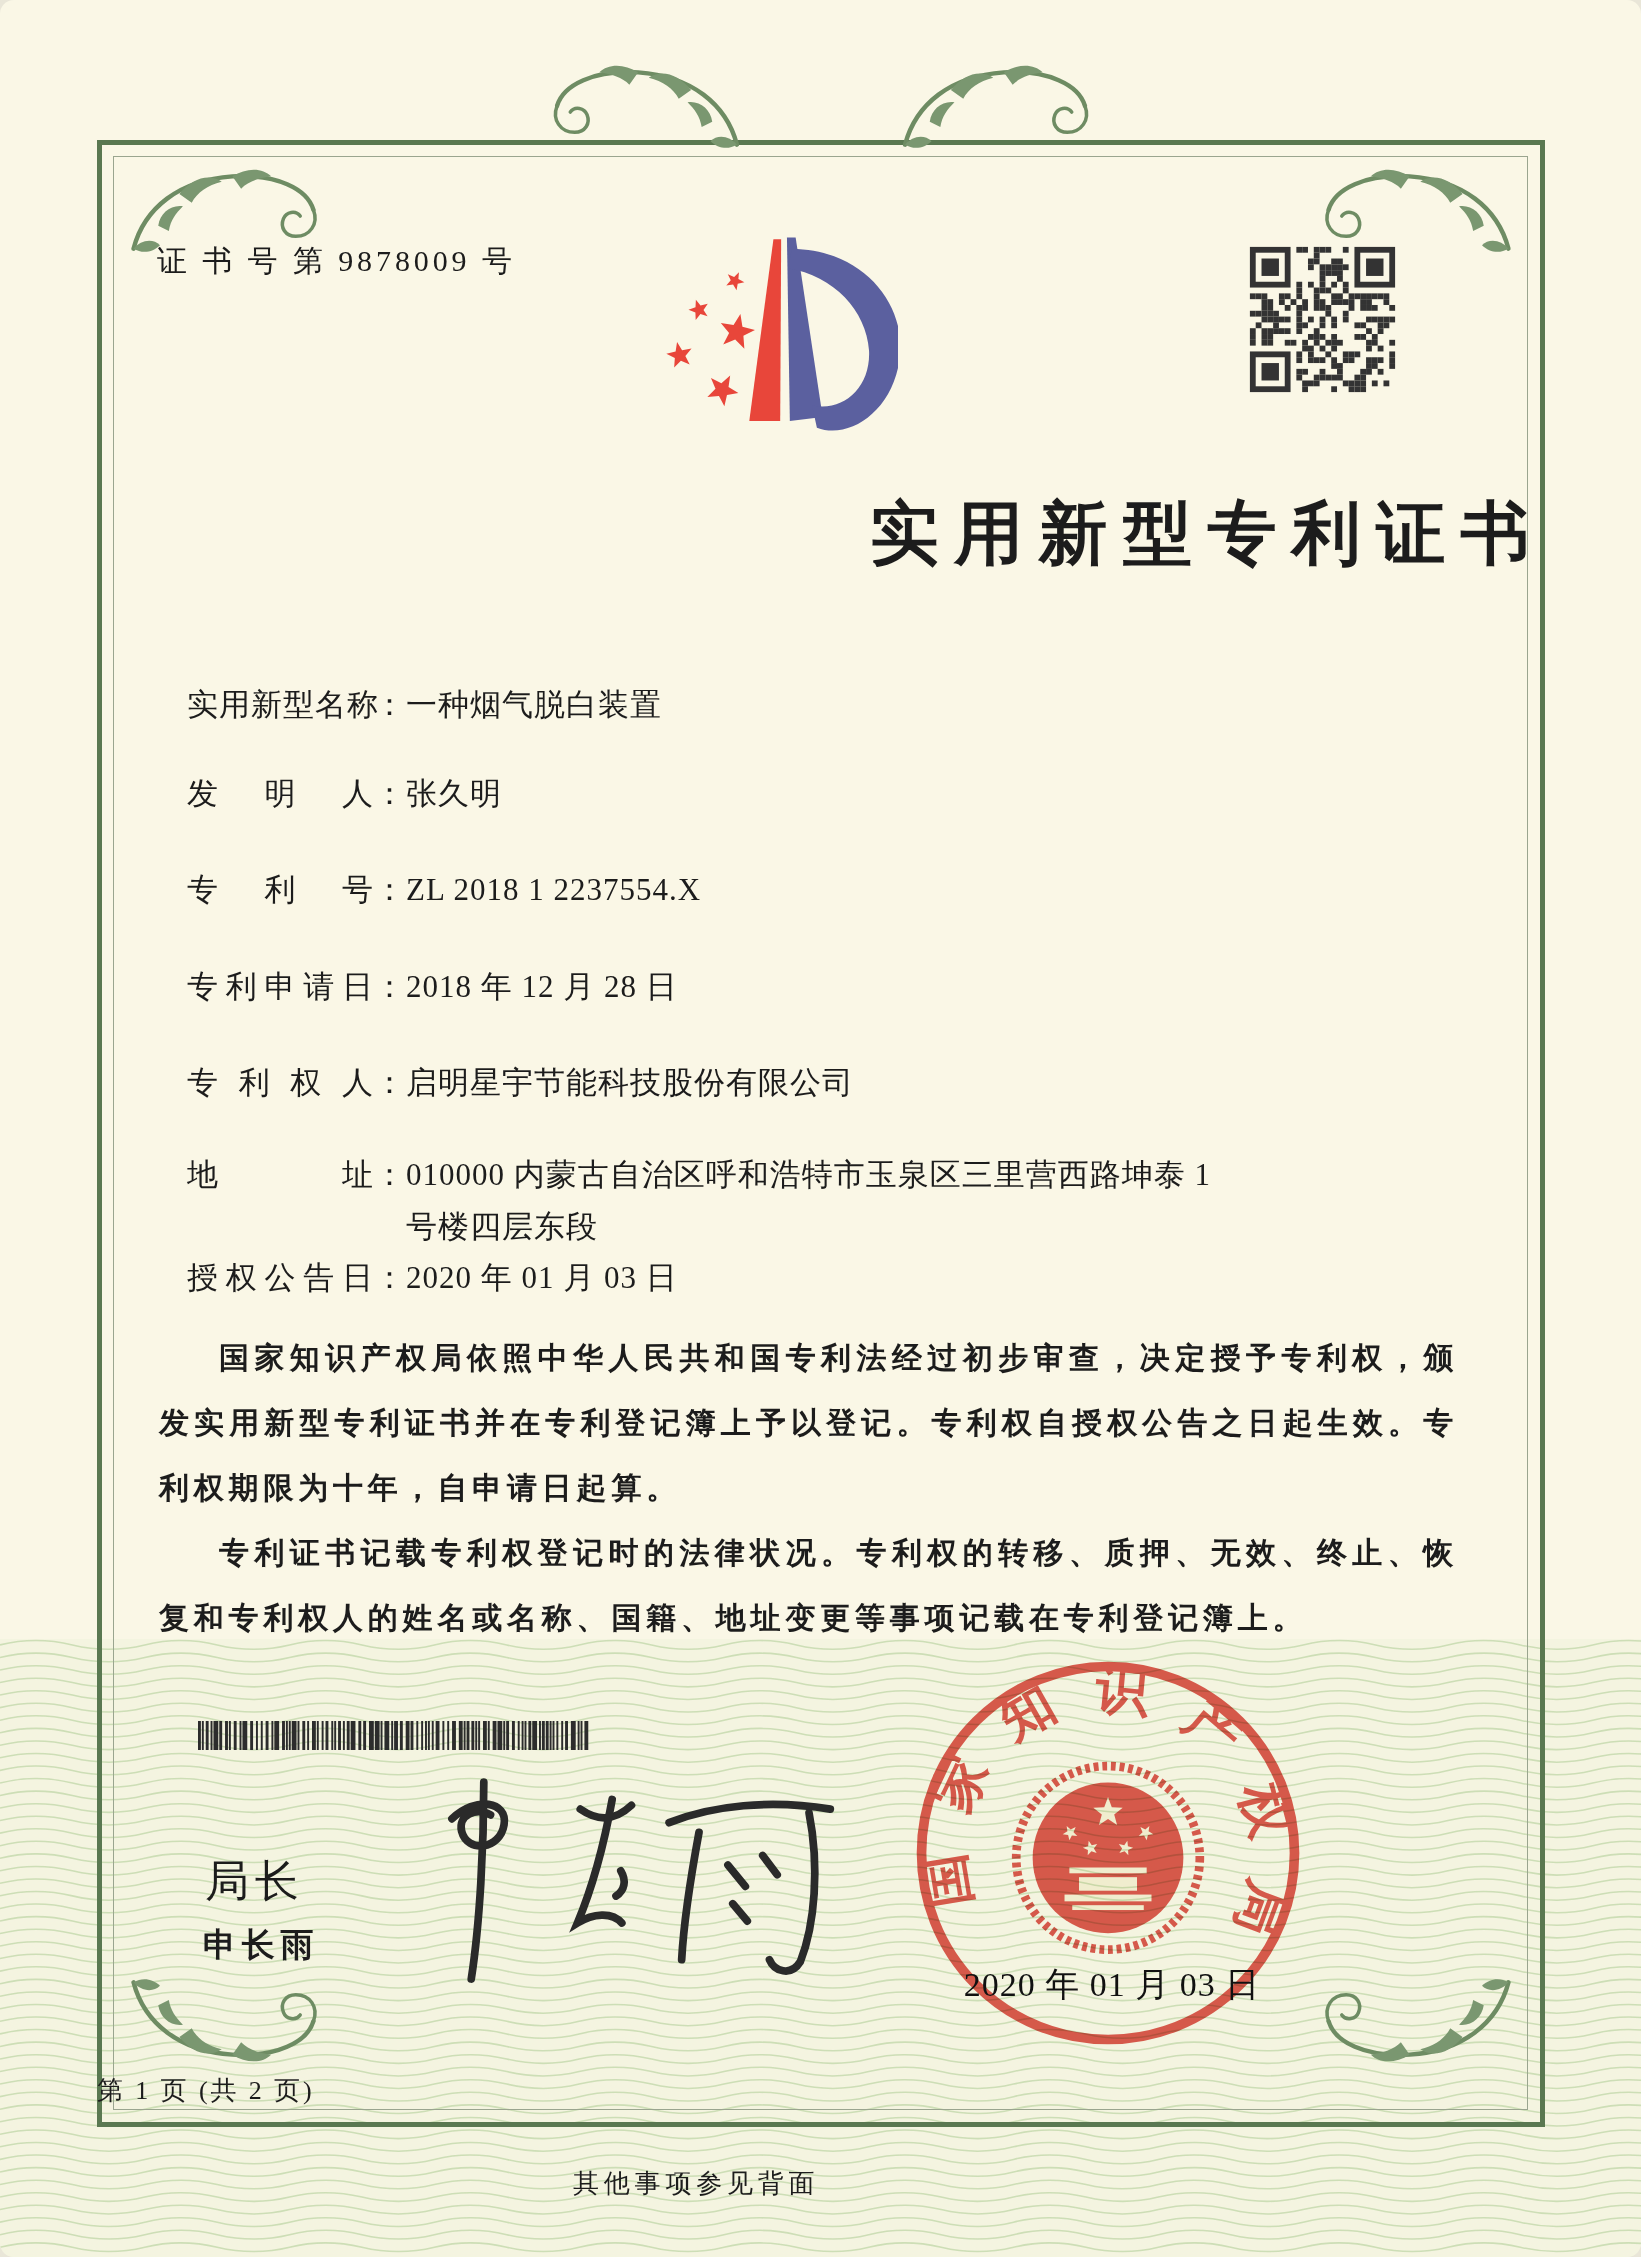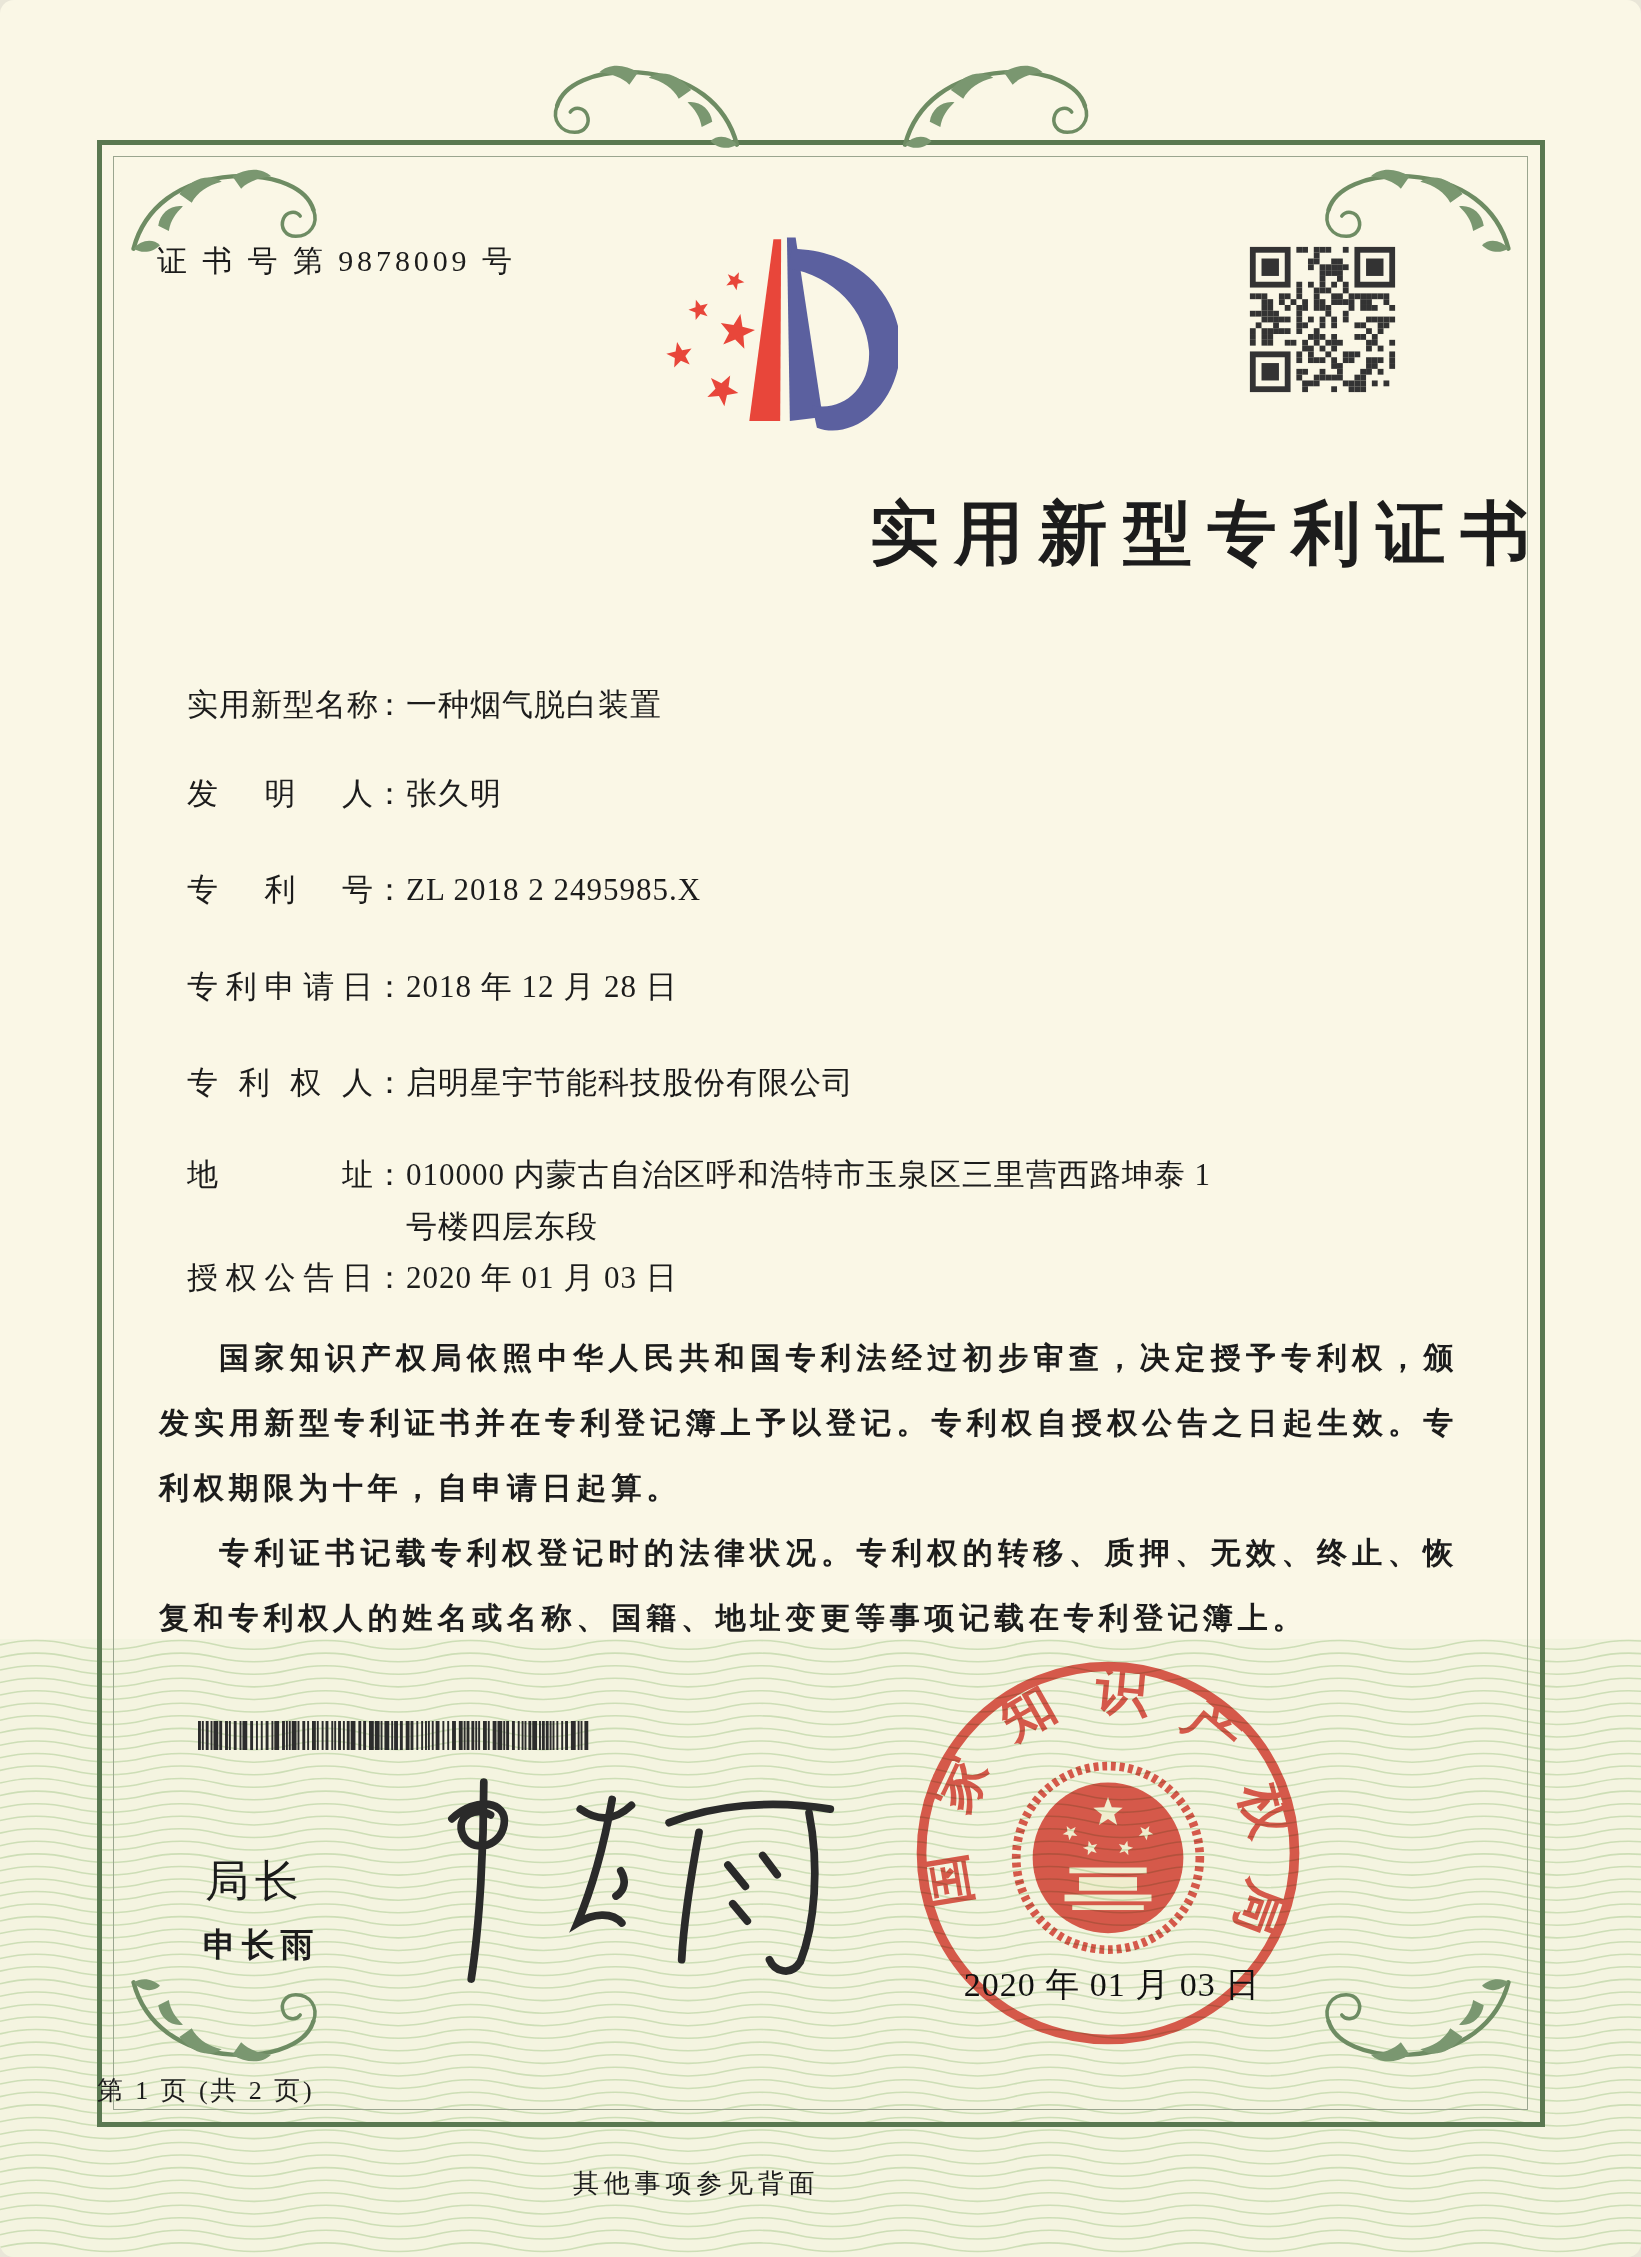--- a/index.html
+++ b/index.html
@@ -320,21 +320,21 @@
 
   <h1 class="title">实用新型专利证书</h1>
 
   <div class="field" style="top:679px">
     <span class="flabel">实用新型名称</span><span class="colon">：</span><span class="fvalue">一种烟气脱白装置</span>
   </div>
   <div class="field" style="top:768px">
     <span class="flabel">发明人</span><span class="colon">：</span><span class="fvalue">张久明</span>
   </div>
   <div class="field" style="top:864px">
-    <span class="flabel">专利号</span><span class="colon">：</span><span class="fvalue">ZL 2018 2 2495985.X</span>
+    <span class="flabel">专利号</span><span class="colon">：</span><span class="fvalue">ZL 2018 1 2237554.X</span>
   </div>
   <div class="field" style="top:961px">
     <span class="flabel">专利申请日</span><span class="colon">：</span><span class="fvalue">2018 年 12 月 28 日</span>
   </div>
   <div class="field" style="top:1057px">
     <span class="flabel">专利权人</span><span class="colon">：</span><span class="fvalue">启明星宇节能科技股份有限公司</span>
   </div>
   <div class="field" style="top:1149px">
     <span class="flabel">地址</span><span class="colon">：</span><span class="fvalue">010000  内蒙古自治区呼和浩特市玉泉区三里营西路坤泰 1
 号楼四层东段</span>

